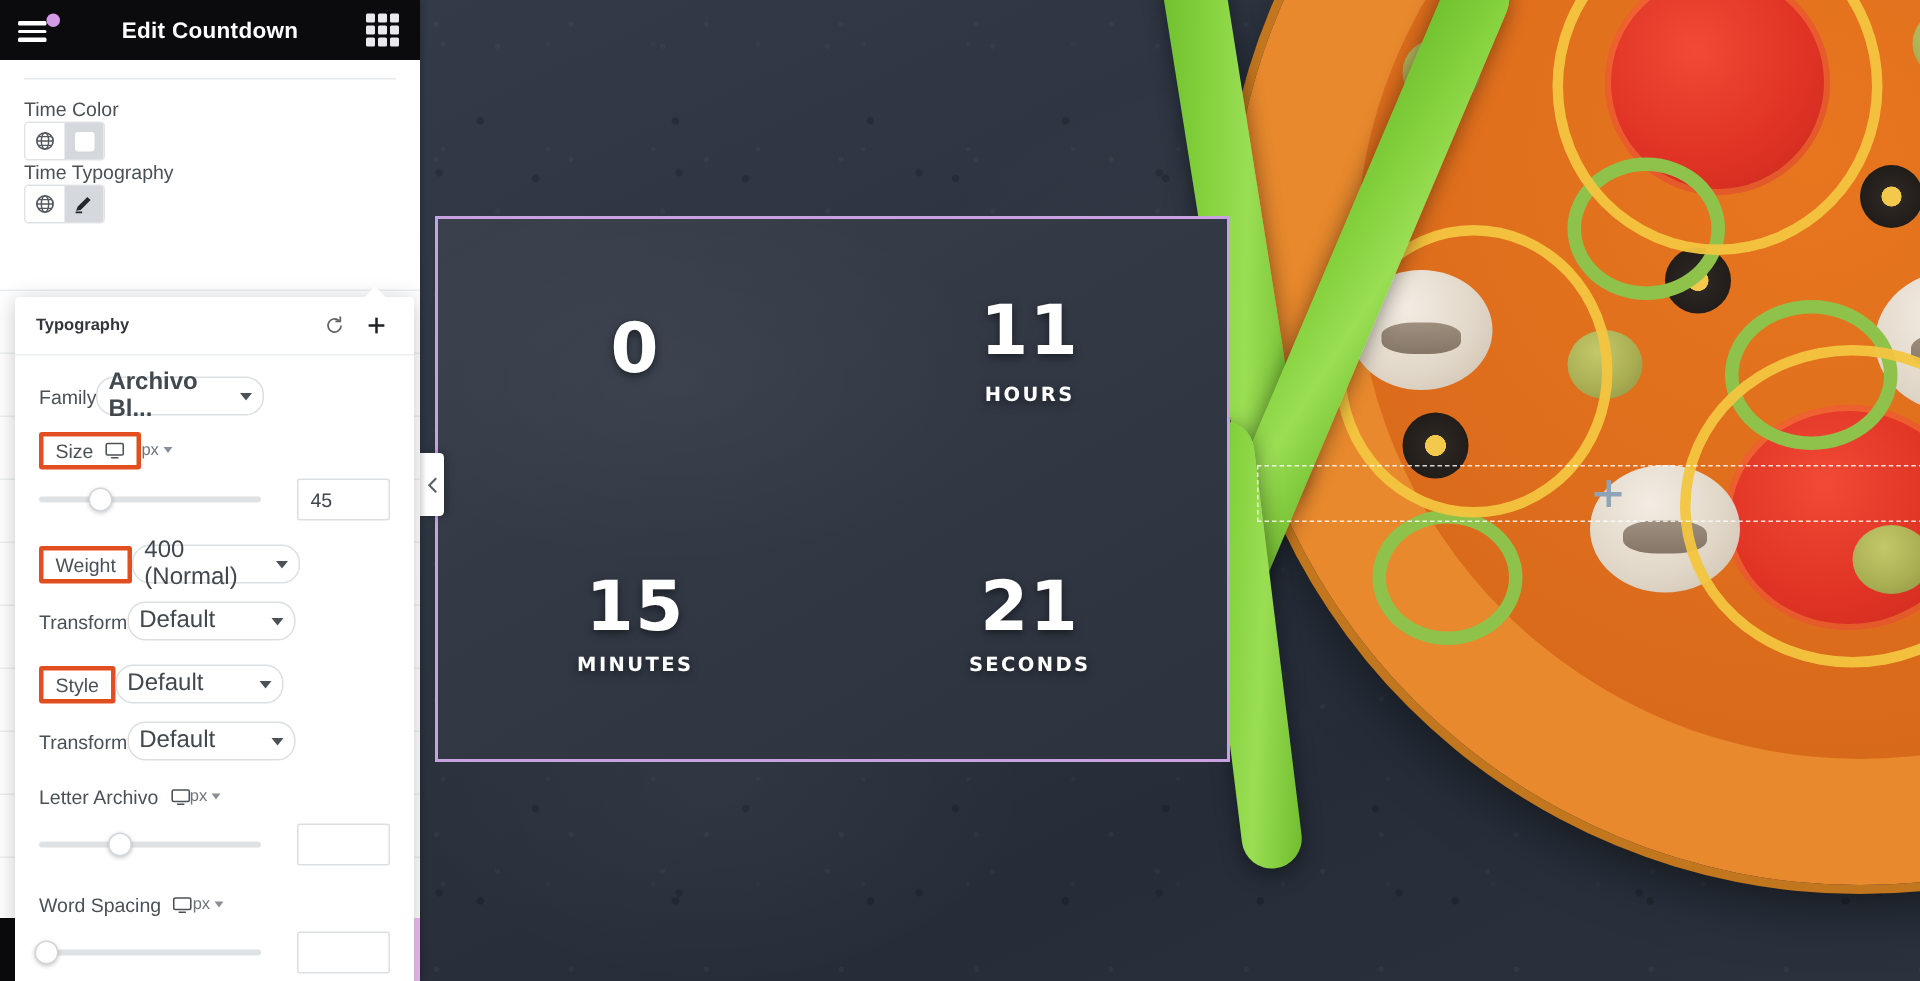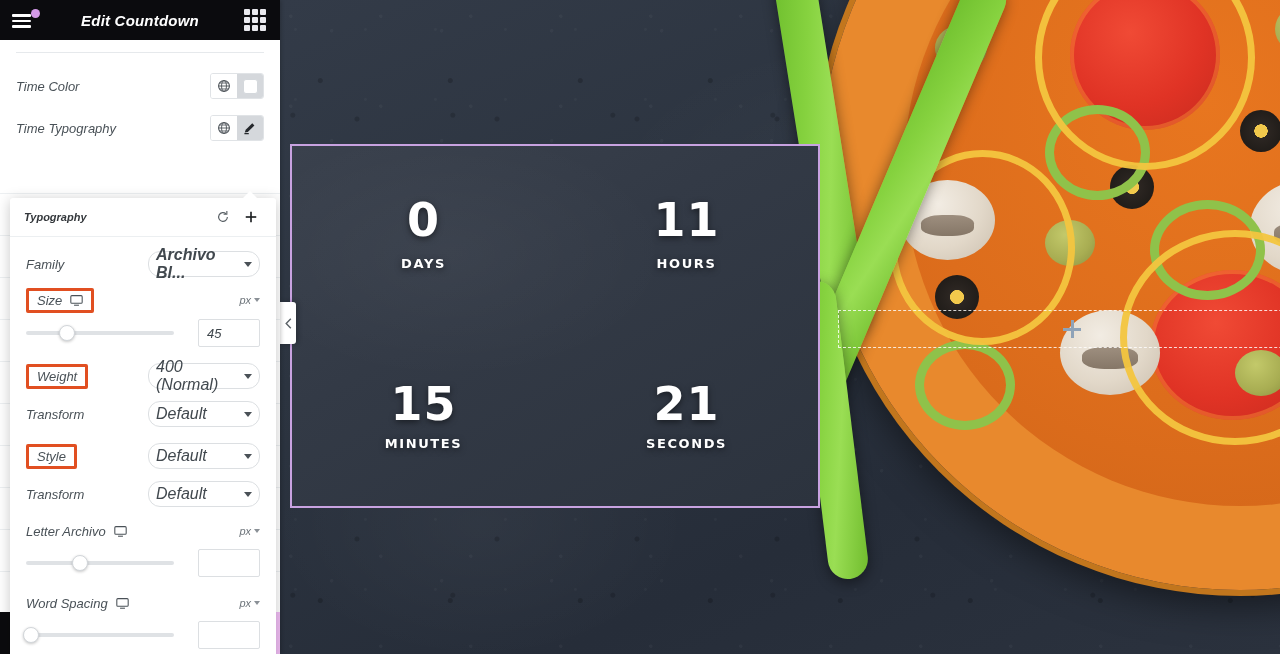--- a/index.html
+++ b/index.html
@@ -167,21 +167,20 @@
   }
   .collapse-handle svg { display: block; }
 
   
   #panel {
     position: absolute; left: 0; top: 0;
     width: 280px; height: 654px;
     background: #fff;
     overflow: hidden;
     box-shadow: 1px 0 4px rgba(0,0,0,.22);
-    font-style: italic;
   }
   .panel-header {
     height: 40px;
     background: #0b0b0e;
     display: flex; align-items: center;
     padding: 0 10px;
     position: relative;
   }
   .hamburger { width: 26px; height: 26px; position: relative; cursor: pointer; }
   .hamburger span {
@@ -205,22 +204,22 @@
     width: 22px; height: 22px;
     display: grid; grid-template-columns: repeat(3,1fr); grid-template-rows: repeat(3,1fr);
     gap: 2.5px; cursor: pointer; margin-right: 4px;
   }
   .grid-icon i { background: #e9e9ee; border-radius: 1px; display:block; }
 
   .panel-body { position: relative; height: 574px; background: #fff; }
 
   .sep { height: 1px; background: #e6e9ec; margin: 0 16px; }
   .ctrl-row {
-    display: flex; align-items: center; justify-content: space-between;
-    padding: 0 16px; height: 42px;
+    display: flex; justify-content: space-between;
+    padding: 0 16px; height: 42px; flex-direction: column;
   }
   .ctrl-label { font-size: 13px; color: #495157; }
   .ctrl-right { display: flex; align-items: center; }
   .btn-group { display: flex; border: 1px solid #e0e3e6; border-radius: 3px; overflow: hidden; }
   .btn-sq {
     width: 26px; height: 24px;
     display: flex; align-items: center; justify-content: center;
     background: #fff; cursor: pointer;
   }
   .btn-sq.active { background: #d5d8dc; }
@@ -259,21 +258,21 @@
   }
   .pop-title { font-size: 11px; font-weight: 700; color: #33373b; }
   .pop-actions { display: flex; gap: 2px; }
   .pop-act {
     width: 26px; height: 22px;
     display: flex; align-items: center; justify-content: center;
     cursor: pointer; color: #5a6166;
   }
   .pop-body { padding: 10px 16px 14px 16px; }
 
-  .frow { display: flex; align-items: center; justify-content: space-between; margin-bottom: 4px; height: 34px; }
+  .frow { display: flex; align-items: center; margin-bottom: 4px; height: 34px; }
   .flabel { font-size: 13px; color: #495157; display: flex; align-items: center; gap: 8px; }
   .flabel.hl {
     border: 3px solid #e14f21;
     padding: 2px 8px;
     border-radius: 2px;
     background: #fff;
   }
   .select {
     width: 112px; height: 26px;
     border: 1px solid #dcdfe2; border-radius: 12px;
@@ -405,21 +404,20 @@
 
       <div class="chili" style="left:520px;top:-30px;width:42px;height:360px;transform:rotate(-9deg);border-radius:22px 22px 14px 14px;"></div>
       <div class="chili" style="left:597px;top:-40px;width:44px;height:480px;transform:rotate(23deg);border-radius:22px 22px 16px 16px;"></div>
       <div class="chili" style="left:532px;top:280px;width:40px;height:300px;transform:rotate(-7deg);border-radius:20px;"></div>
 
       <div class="section-frame">
         <div class="countdown-bg"></div>
         <div class="cd-grid">
           <div class="cd-cell r1">
             <div class="cd-num">0</div>
-            <div class="cd-label">DAYS</div>
           </div>
           <div class="cd-cell r1">
             <div class="cd-num">11</div>
             <div class="cd-label">HOURS</div>
           </div>
           <div class="cd-cell">
             <div class="cd-num">15</div>
             <div class="cd-label">MINUTES</div>
           </div>
           <div class="cd-cell">

